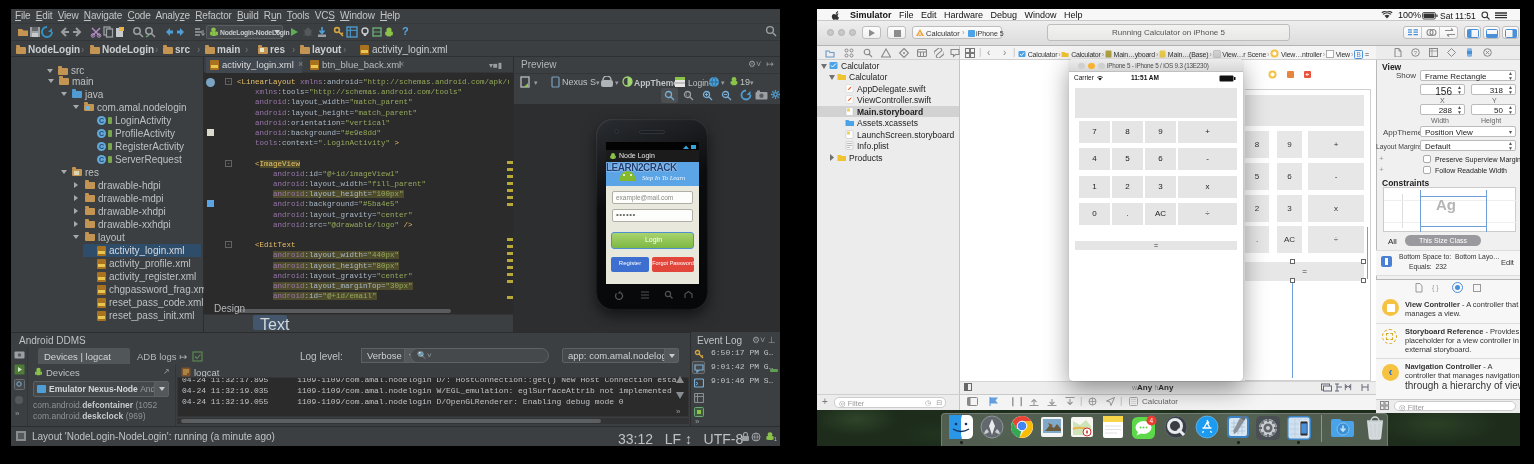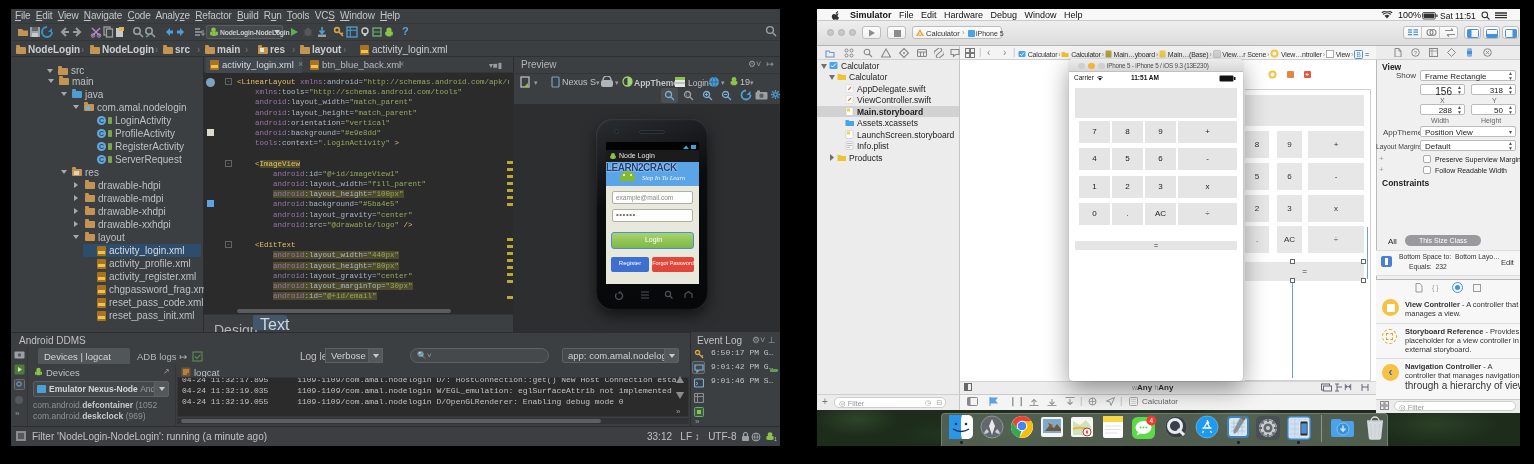--- a/index.html
+++ b/index.html
@@ -257,21 +257,21 @@
     <div class="tick" style="top:194px"></div>
     <div class="tick" style="top:229px"></div>
     <div class="tick" style="top:236px"></div>
     <div class="tick" style="top:243px"></div>
     <div class="tick" style="top:250px"></div>
     <div class="tick" style="top:257px"></div>
     <div class="tick" style="top:264px"></div>
     <div class="tick" style="top:271px"></div>
     <div class="tick" style="top:287px"></div>
     <div class="a" style="left:193px;top:305px;width:309px;height:18px;background:#3c3f41;border-top:1px solid #333536"></div>
-    <div class="a" style="left:203px;top:313px;font-size:14px;color:#b4b6b8">Design</div>
+    <div class="a" style="left:203px;top:294px;font-size:10px;color:#b4b6b8">Design</div>
     <div class="a" style="left:242px;top:306px;width:34px;height:15px;background:#44566b;border-radius:2px"></div>
     <div class="a" style="left:249px;top:307px;font-size:16px;color:#d4d7d9">Text</div>
     <div class="a" style="left:502px;top:48px;width:267px;height:275px;background:#3c3f41;border-left:1px solid #2b2d2e"></div>
     <div class="a" style="left:510px;top:50px;font-size:10px;color:#b4b6b8">Preview</div>
     <div class="a" style="left:737px;top:50px;font-size:9px;color:#9a9d9f">⚙˅ &nbsp;↦</div>
     <div class="a" style="left:502px;top:64px;width:267px;height:1px;background:#333536"></div>
     <div class="a" style="left:509px;top:67px"><svg width="12" height="12">
         <rect x="1" y="1" width="8" height="10" fill="none" stroke="#b8bcbe" stroke-width="1.3"></rect>
         <path d="M4 11 l4 -4 v4 z" fill="#8bc34a"></path>
       </svg></div>
@@ -411,21 +411,21 @@
     <div class="a" style="left:4px;top:387px;width:8px;height:8px;border-radius:50%;background:#55595b"></div>
     <div class="a" style="left:4px;top:400px;color:#9a9d9f;font-size:8px">»</div>
     <div class="a" style="left:27px;top:339px;width:92px;height:16px;background:#515658;border-radius:2px 2px 0 0"></div>
     <div class="a" style="left:33px;top:342px;font-size:9.5px;color:#d4d6d8">Devices | logcat</div>
     <div class="a" style="left:126px;top:342px;font-size:9.5px;color:#b4b6b8">ADB logs ↦</div>
     <div class="a" style="left:181px;top:342px"><svg width="11" height="11">
         <rect x="1" y="1" width="9" height="9" fill="none" stroke="#5f8f54" stroke-width="1.1"></rect>
         <path d="M3 5.5 l2 2 l3.5 -4" stroke="#5f8f54" fill="none" stroke-width="1.1"></path>
       </svg></div>
     <div class="a" style="left:289px;top:342px;font-size:10px;color:#bfc1c3">Log level:</div>
-    <div class="a" style="left:314px;top:339px;width:58px;height:15px;background:#45494b;border:1px solid #5e6163;border-radius:0">
+    <div class="a" style="left:350px;top:339px;width:58px;height:15px;background:#45494b;border:1px solid #5e6163;border-radius:0">
       <div class="a" style="left:5px;top:1px;font-size:9.5px;color:#cfd2d4">Verbose</div>
       <div class="a" style="right:0;top:0;width:14px;height:13px;background:#54585a;border-left:1px solid #5e6163">
         <div class="arr" style="left:4px;top:5px;border-top-color:#c7cbcd"></div>
       </div>
     </div>
     <div class="a" style="left:399px;top:339px;width:139px;height:15px;background:#45494b;border:1px solid #606365;border-radius:8px">
       <div class="a" style="left:6px;top:2px;font-size:8px;color:#9aa0a3">🔍˅</div>
     </div>
     <div class="a" style="left:551px;top:339px;width:117px;height:15px;background:#45494b;border:1px solid #5e6163;border-radius:2px">
       <div class="a" style="left:5px;top:1px;font-size:9.5px;color:#cfd2d4;white-space:nowrap">app: com.amal.nodelogin</div>
@@ -494,22 +494,22 @@
         <rect x="0.5" y="0.5" width="9" height="9" rx="1" fill="#3f5a3f" stroke="#6aab73"></rect>
         <rect x="3" y="3" width="4" height="4" fill="#8bc34a"></rect>
       </svg></div>
     <div class="a" style="left:684px;top:408px;color:#9a9d9f;font-size:8px">»</div>
     <div class="a mono" style="left:700px;top:337px;font-size:8px;line-height:14px;color:#c0c3c5;white-space:pre">6:50:17 PM G…
 9:01:42 PM G…
 9:01:46 PM S…</div>
     <div class="a" style="left:759px;top:360px;width:8px;height:3px;background:#5f9e53;border-radius:1px"></div>
     <div class="a" style="left:0;top:417px;width:769px;height:20px;background:#3c3f41;border-top:1px solid #2b2d2e"></div>
     <div class="a" style="left:5px;top:422px;width:10px;height:10px;border:2px solid #8a8d8f;background:#55595b"></div>
-    <div class="a" style="left:21px;top:422px;font-size:10px;color:#bfc1c3">Filter 'NodeLogin-NodeLogin': running (a minute ago)</div>
-    <div class="a" style="left:636px;top:422px;font-size:10px;color:#bfc1c3">33:12&nbsp;&nbsp; LF ↕&nbsp;&nbsp; UTF-8</div>
+    <div class="a" style="left:21px;top:422px;font-size:10px;color:#bfc1c3">Layout 'NodeLogin-NodeLogin': running (a minute ago)</div>
+    <div class="a" style="left:607px;top:422px;font-size:14px;color:#bfc1c3">33:12&nbsp;&nbsp; LF ↕&nbsp;&nbsp; UTF-8</div>
     <div class="a" style="left:730px;top:423px"><svg width="9" height="10">
         <rect x="1" y="4" width="7" height="5" rx="1" fill="#9aa0a3"></rect>
         <path d="M2.5 4 v-1.5 a2 2 0 0 1 4 0 V4" fill="none" stroke="#9aa0a3" stroke-width="1.2"></path>
       </svg></div>
     <div class="a" style="left:740px;top:423px"><svg width="10" height="10">
         <circle cx="5" cy="5" r="4" fill="none" stroke="#9aa0a3" stroke-width="1"></circle>
         <path d="M1 5 h8 M5 1 a6 6 0 0 1 0 8 M5 1 a6 6 0 0 0 0 8" stroke="#9aa0a3" fill="none" stroke-width="0.8"></path>
       </svg></div>
     <div class="a" style="left:754px;top:422px"><svg width="12" height="11">
         <circle cx="5" cy="3.6" r="2.4" fill="#8bc34a"></circle>
@@ -558,20 +558,21 @@
     <div class="a" style="left:95px;top:17px;width:90px;height:13px;background:linear-gradient(#fdfdfd,#f0f0f0);border:1px solid #bdbdbd;border-radius:3px;white-space:nowrap">
       <svg width="8" height="8" style="position:absolute;left:3px;top:2px">
         <path d="M4 0 L8 7 H0 z" fill="#e8a33d"></path>
         <text x="2.3" y="6.8" font-size="5" fill="#fff">A</text>
       </svg>
       <span class="a" style="left:13px;top:2px;font-size:7.5px;color:#333">Calculator</span>
       <span class="a" style="left:49px;top:1px;font-size:8px;color:#999">›</span>
       <span class="a" style="left:55px;top:3px;width:7px;height:7px;background:#4aa3e8;border-radius:1px"></span>
       <span class="a" style="left:63px;top:2.5px;font-size:7px;color:#333">iPhone 5</span>
     </div>
+    <div class="a" style="left:230px;top:15px;width:243px;height:17px;background:linear-gradient(#f2f2f0,#e8e8e6);border:1px solid #bdbdbd;border-radius:3px;text-align:center;font-size:8px;color:#555;line-height:16px">Running Calculator on iPhone 5</div>
     <div class="a" style="left:586px;top:17px;width:55px;height:13px;background:linear-gradient(#fdfdfd,#f0f0f0);border:1px solid #bdbdbd;border-radius:3px"></div>
     <svg class="a" style="left:591px;top:20px" width="10" height="8">
       <path d="M0 0.8 h4 M0 3.2 h4 M0 5.6 h4 M5.5 0.8 h4.5 M5.5 3.2 h4.5 M5.5 5.6 h4.5" stroke="#4a90d9" stroke-width="1.2"></path>
     </svg>
     <div class="a" style="left:604px;top:17px;width:1px;height:13px;background:#c9c9c9"></div>
     <div class="a" style="left:622px;top:17px;width:1px;height:13px;background:#c9c9c9"></div>
     <svg class="a" style="left:609px;top:19px" width="11" height="9">
       <circle cx="4" cy="4.5" r="3" fill="none" stroke="#8c8c8c" stroke-width="1.1"></circle>
       <circle cx="7" cy="4.5" r="3" fill="none" stroke="#8c8c8c" stroke-width="1.1"></circle>
     </svg>
@@ -857,20 +858,30 @@
       <span class="a" style="left:4px;top:1px;font-size:8px;color:#222;white-space:nowrap">Default</span>
       <span class="a" style="right:2px;top:0px;font-size:5px;color:#555;line-height:5px">▲<br>▼</span>
     </div>
     <div class="a" style="left:562px;top:145px;font-size:8px;color:#999">+</div>
     <div class="a" style="left:562px;top:156px;font-size:8px;color:#999">+</div>
     <div class="a" style="left:606px;top:146px;width:8px;height:8px;background:#fff;border:1px solid #aaa;border-radius:2px"></div>
     <div class="a" style="left:618px;top:146.5px;font-size:7px;color:#222;white-space:nowrap">Preserve Superview Margins</div>
     <div class="a" style="left:606px;top:157px;width:8px;height:8px;background:#fff;border:1px solid #aaa;border-radius:2px"></div>
     <div class="a" style="left:618px;top:157.5px;font-size:7px;color:#222;white-space:nowrap">Follow Readable Width</div>
     <div class="a" style="left:565px;top:169px;font-size:8.5px;font-weight:bold;color:#222">Constraints</div>
+    <div class="a" style="left:566px;top:178px;width:133px;height:45px;background:#fff;border:1px solid #ccc">
+      <div class="a" style="left:18px;top:6px;width:2px;height:34px;border-left:1px solid #ddd"></div>
+      <div class="a" style="left:0;top:12px;width:133px;height:1px;background:#eee"></div>
+      <div class="a" style="left:0;top:34px;width:133px;height:1px;background:#eee"></div>
+      <div class="a" style="left:36px;top:2px;width:1px;height:42px;background:#6f9fd8"></div>
+      <div class="a" style="left:102px;top:2px;width:1px;height:42px;background:#6f9fd8"></div>
+      <div class="a" style="left:36px;top:8px;width:67px;height:1px;background:#6f9fd8"></div>
+      <div class="a" style="left:36px;top:38px;width:67px;height:1px;background:#6f9fd8"></div>
+      <div class="a" style="left:52px;top:8px;font-size:15px;color:#b5b5b5;font-weight:bold">Ag</div>
+    </div>
     <div class="a" style="left:571px;top:228px;font-size:8px;color:#222">All</div>
     <div class="a" style="left:588px;top:226px;width:76px;height:11px;background:#9a9a9e;border-radius:6px;text-align:center;font-size:7px;color:#fff;line-height:11px">This Size Class</div>
     <div class="a" style="left:559px;top:241px;width:144px;height:26px;background:#f6f6f6;border-top:1px solid #ddd;border-bottom:1px solid #ddd"></div>
     <div class="a" style="left:564px;top:247px;width:11px;height:11px;background:#4a7fd4;border-radius:2px">
       <div style="width:3px;height:7px;background:#fff;margin:2px 0 0 4px"></div>
     </div>
     <div class="a" style="left:582px;top:244px;font-size:6.8px;color:#333;white-space:nowrap">Bottom Space to: &nbsp;Bottom Layo…</div>
     <div class="a" style="left:592px;top:254px;font-size:6.8px;color:#333">Equals: &nbsp;232</div>
     <div class="a" style="left:684px;top:249px;font-size:7.5px;color:#333">Edit</div>
     <div class="a" style="left:559px;top:270px;width:144px;height:134px;background:#f7f7f7;border-top:1px solid #b5b5b5"></div>

